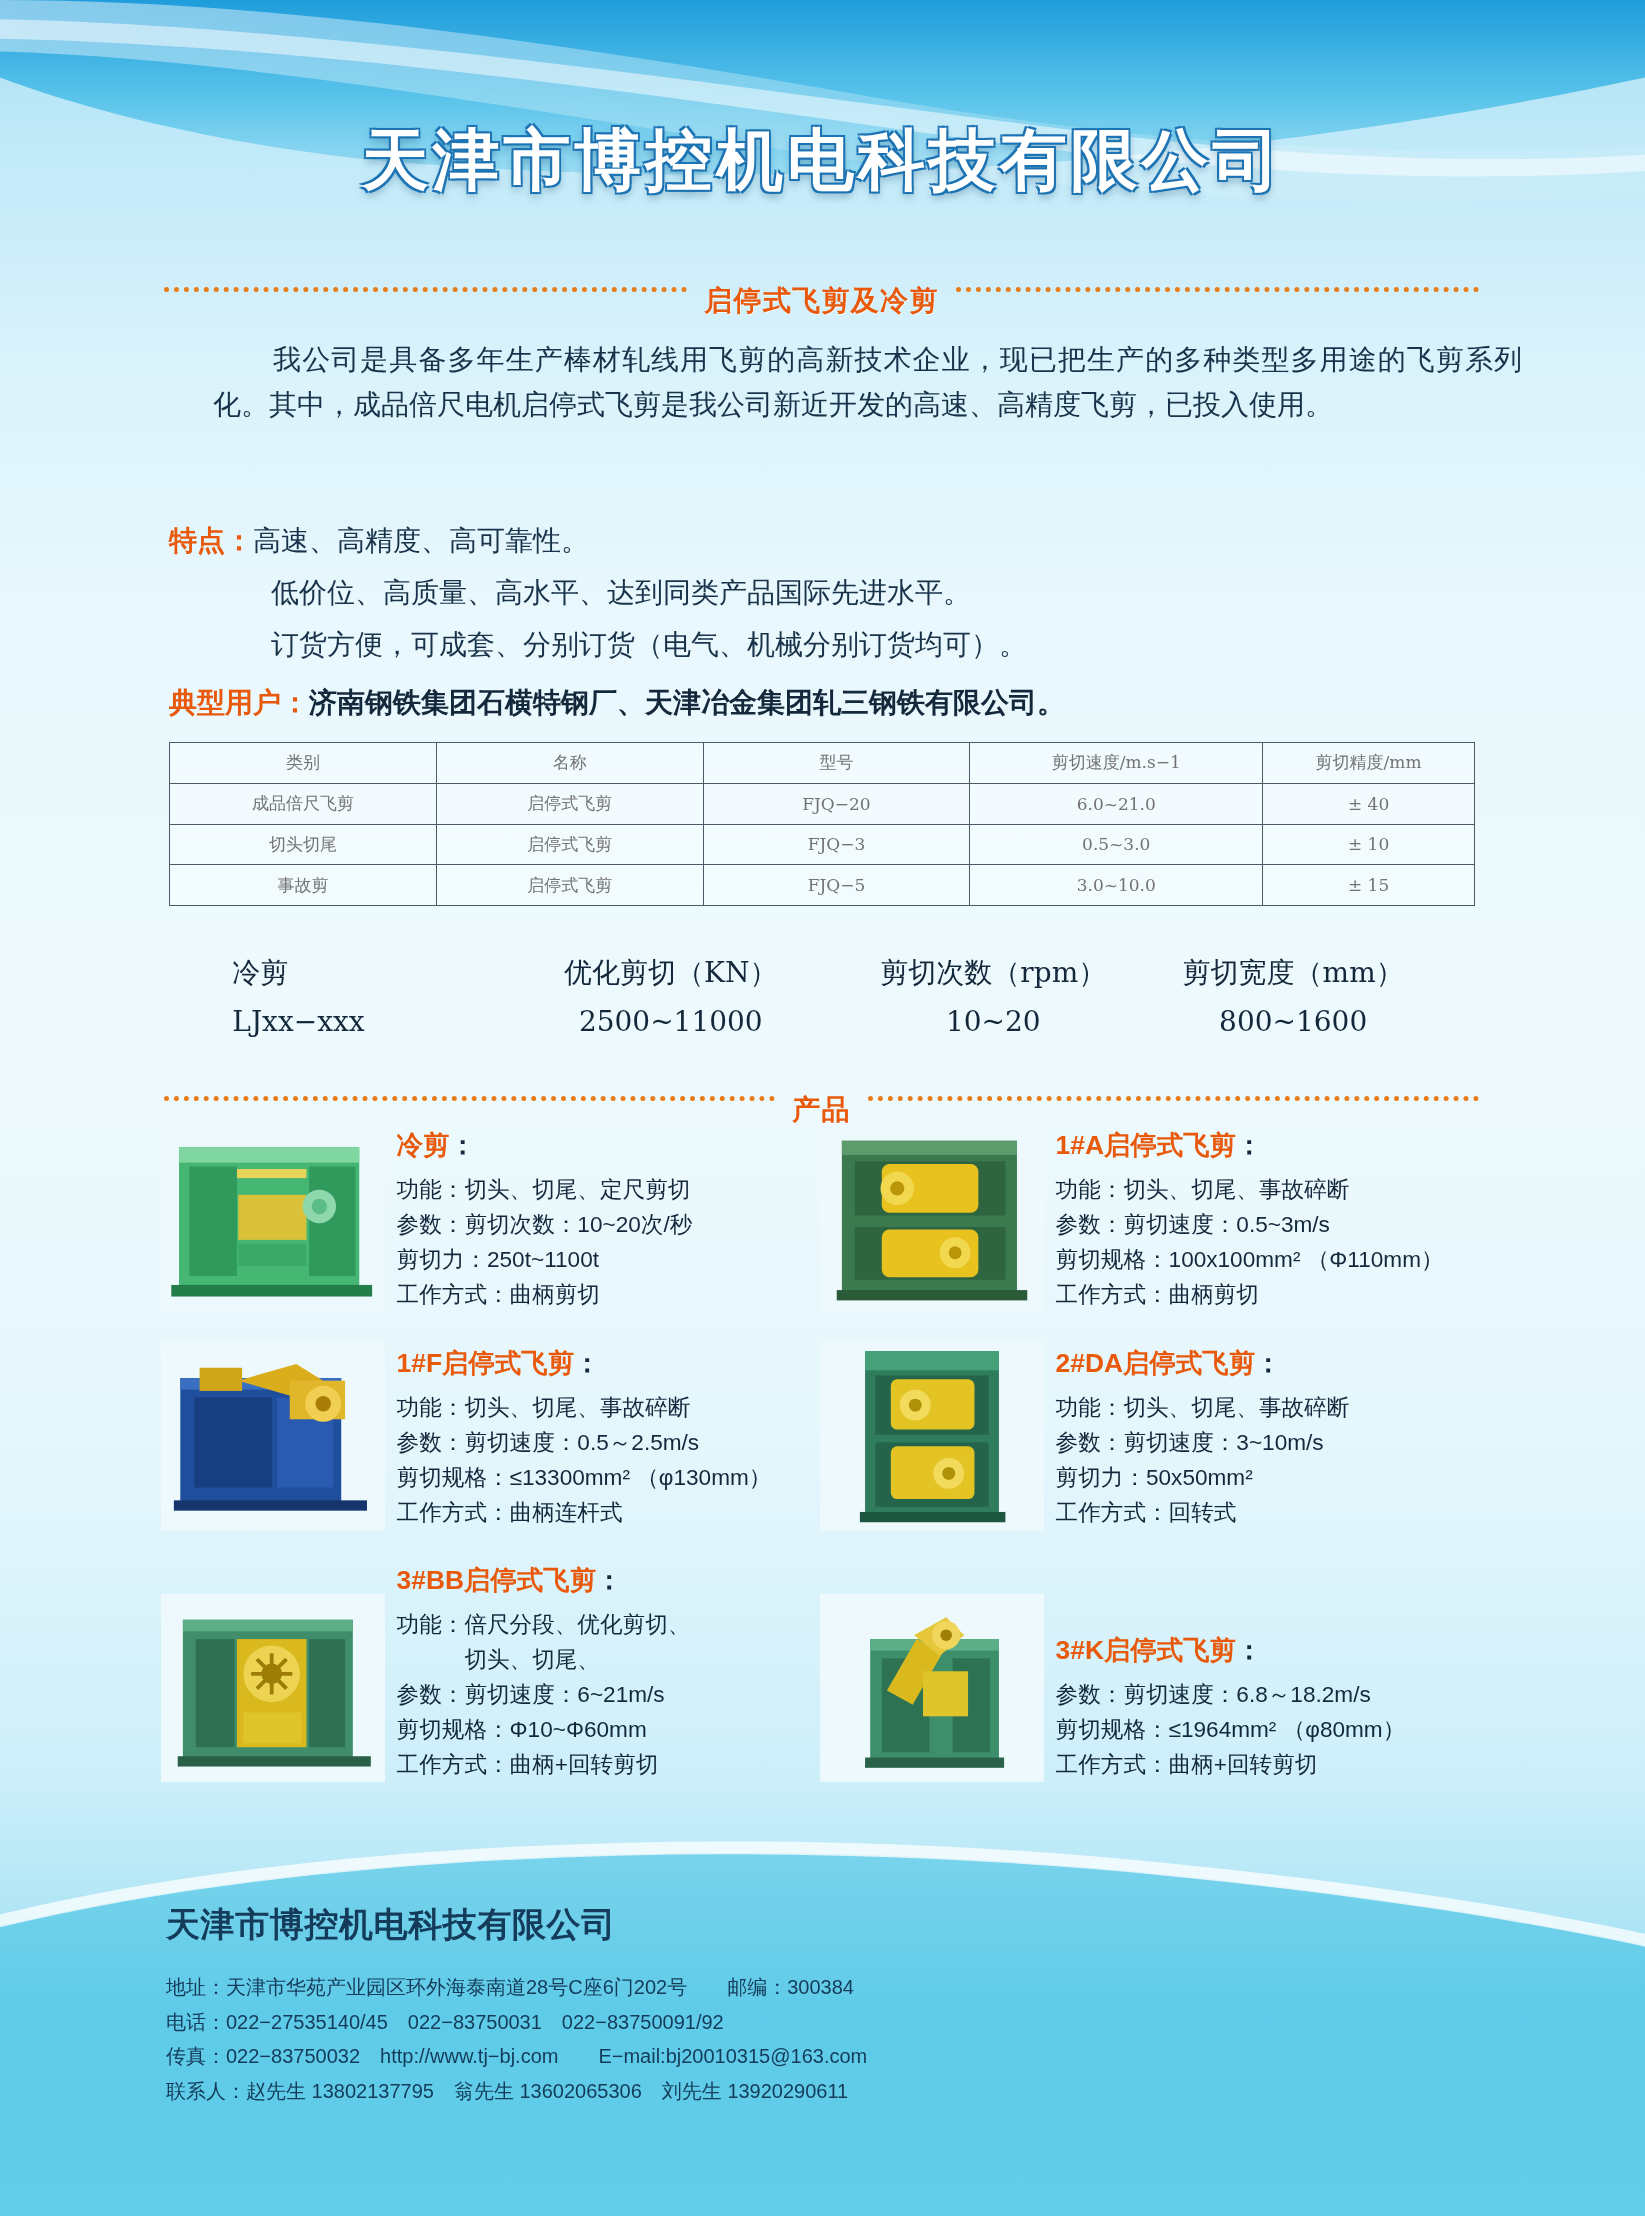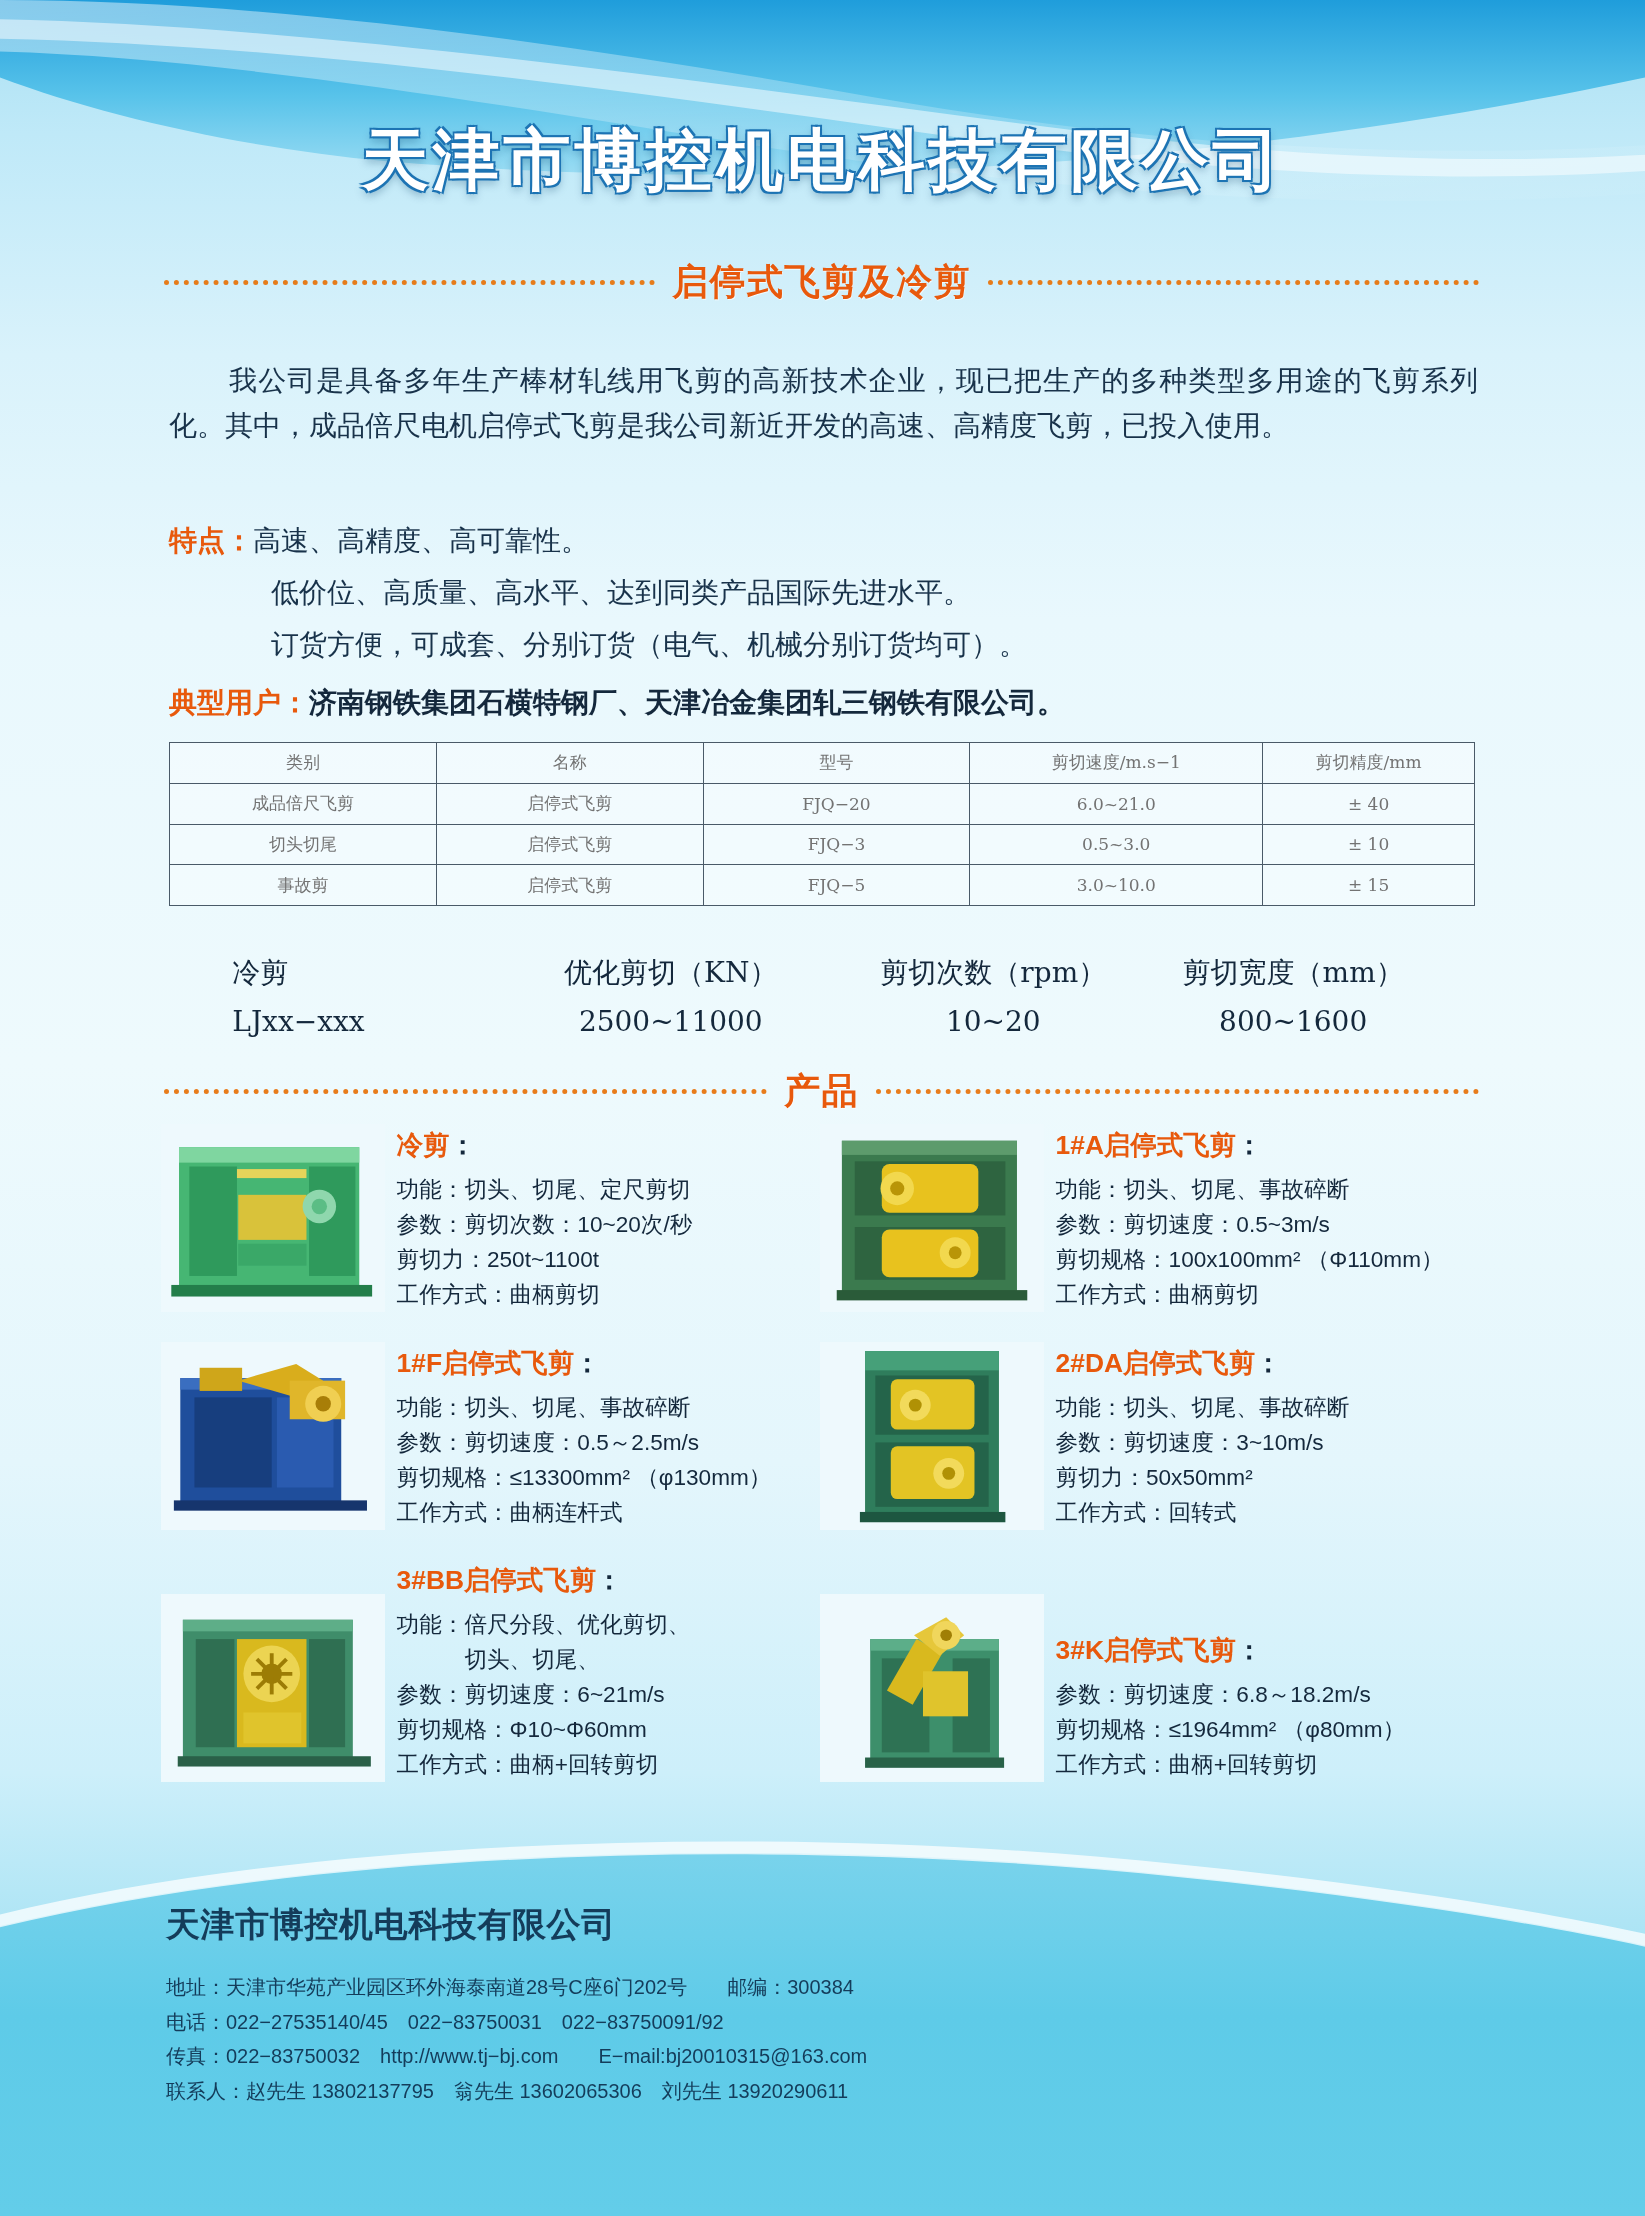--- a/index.html
+++ b/index.html
@@ -84,26 +84,27 @@
     gap: 17px;
   }
   .section-head .dots {
     flex: 1 1 auto;
     height: 0;
     border-top: 5.8px dotted #e8760f;
     opacity: 0.95;
   }
   .section-head .stitle {
     flex: 0 0 auto;
-    font-size: 36px;
+    font-size: 28px;
     font-weight: bold;
     color: #e8590c;
     letter-spacing: 1.3px;
     white-space: nowrap;
     text-shadow: 0.6px 0.6px 0 rgba(255,255,255,0.7);
+    margin-top: 24px;
   }
 
   .para {
     position: absolute;
     left: 169px;
     width: 1309px;
     font-size: 28px;
     line-height: 1.62;
     color: #18324a;
     text-align: justify;
@@ -264,21 +265,21 @@
   </div>
 
   <div class="company-title">天津市博控机电科技有限公司</div>
 
   <div class="section-head" style="top:258px;">
     <span class="dots"></span>
     <span class="stitle">启停式飞剪及冷剪</span>
     <span class="dots"></span>
   </div>
 
-  <div class="para" style="top:358px;">
+  <div class="para" style="top:337px;margin-left:44px;">
     <span class="indent"></span><span>我公司是具备多年生产棒材轧线用飞剪的高新技术企业，现已把生产的多种类型多用途的飞剪系列化。其中，成品倍尺电机启停式飞剪是我公司新近开发的高速、高精度飞剪，已投入使用。</span>
   </div>
 
   <div class="line" style="top:522px; left:169px;">
     <span class="feat-label">特点：</span><span>高速、高精度、高可靠性。</span>
   </div>
   <div class="line" style="top:574px; left:271px;">低价位、高质量、高水平、达到同类产品国际先进水平。</div>
   <div class="line" style="top:626px; left:271px;">订货方便，可成套、分别订货（电气、机械分别订货均可）。</div>
 
   <div class="line" style="top:684px; left:169px; font-weight:bold;">

